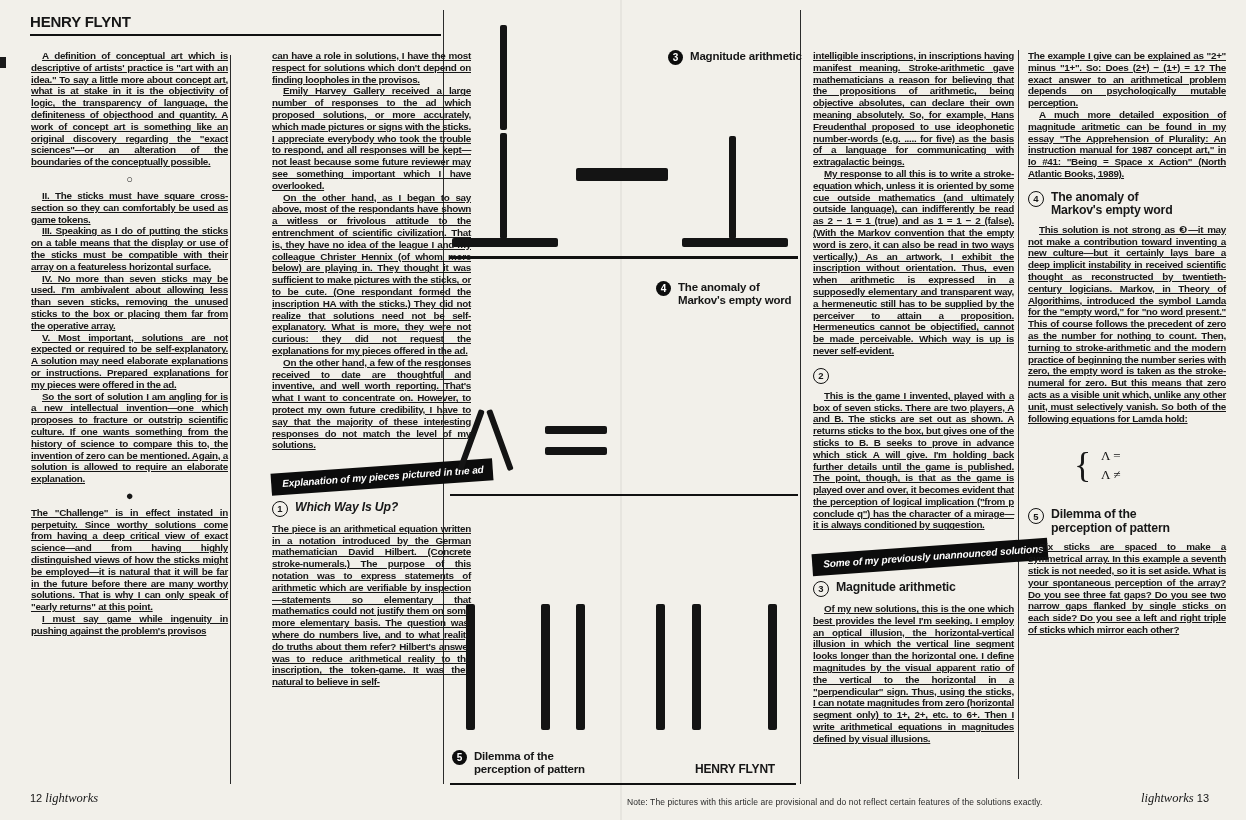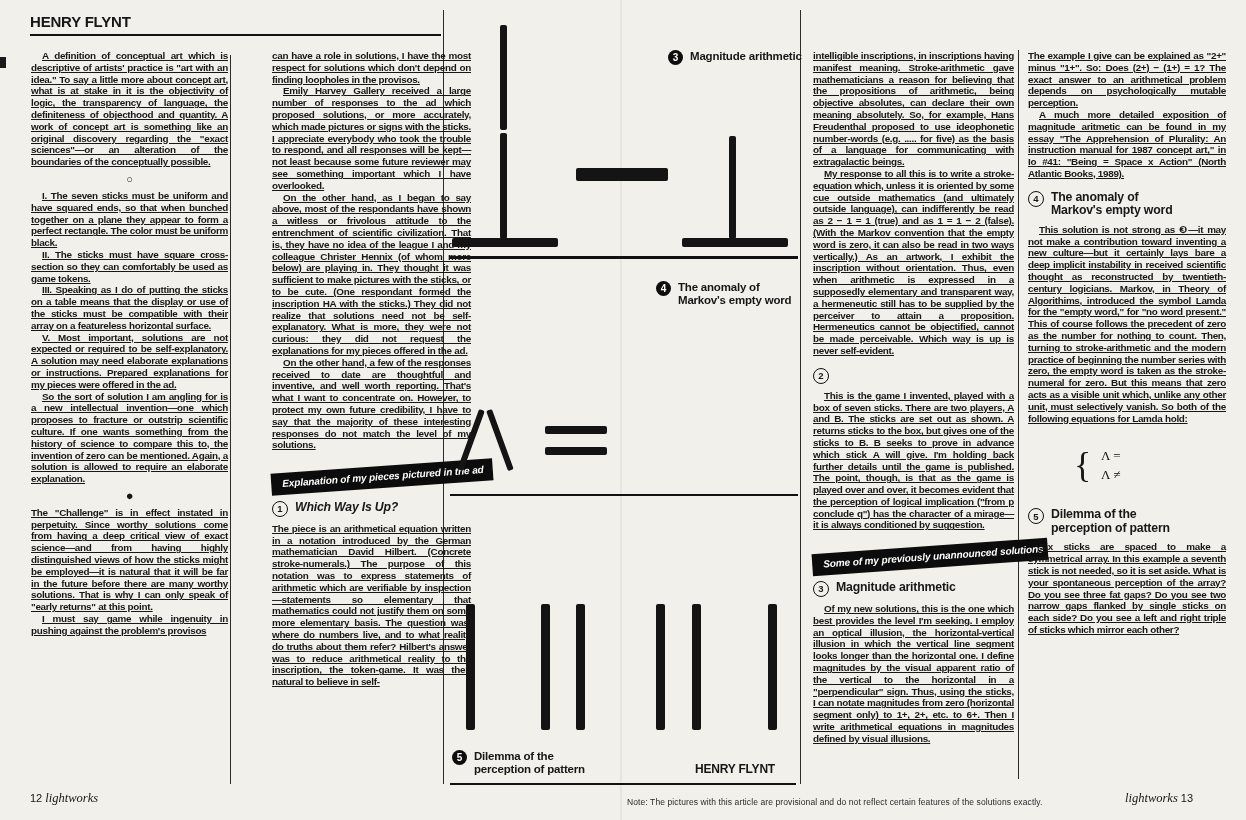--- a/index.html
+++ b/index.html
@@ -43,21 +43,21 @@
   .h-lines span{display:block;}
   
   .equation{display:flex;align-items:center;margin:24px 0 26px 46px;gap:10px;text-align:left;}
   .brace{font-family:"Liberation Serif","DejaVu Serif",serif;font-size:36px;font-weight:normal;line-height:34px;}
   .eq-lines{display:flex;flex-direction:column;gap:7px;font-family:"Liberation Serif","DejaVu Serif",serif;font-size:13px;font-weight:normal;letter-spacing:0;}
   
   #author-header{position:absolute;left:30px;top:13px;font-size:15px;font-weight:bold;letter-spacing:-0.2px;}
   #header-rule{position:absolute;left:30px;top:34px;width:411px;height:2px;background:#111;}
   .footer{position:absolute;top:791px;font-size:11px;letter-spacing:0;}
   #footer-left{left:30px;}
-  #footer-right{left:1125px;width:100px;text-align:left;}
+  #footer-right{left:1125px;width:100px;text-align:center;}
   .mag-name{font-family:"Liberation Serif","DejaVu Serif",serif;font-style:italic;font-size:12.5px;}
   #bottom-note{position:absolute;left:627px;top:797px;font-size:8.5px;color:#2a2a2a;letter-spacing:0.1px;white-space:nowrap;}
   
   .v-rule{position:absolute;width:1px;background:#2b2b2b;}
   #vr1{left:230px;top:55px;height:729px;}
   #vr2{left:443px;top:10px;height:774px;}
   #vr3{left:800px;top:10px;height:774px;}
   #vr4{left:1018px;top:50px;height:729px;}
   .h-div{position:absolute;background:#111;}
   #hd1{left:450px;top:256px;width:348px;height:3px;}
@@ -89,23 +89,23 @@
 <div class="v-rule" id="vr2"></div>
 <div class="v-rule" id="vr3"></div>
 <div class="v-rule" id="vr4"></div>
 <div class="h-div" id="hd1"></div>
 <div class="h-div" id="hd2"></div>
 <div class="h-div" id="hd3"></div>
 
 <div class="col" id="col1">
   <p class="body-text">A definition of conceptual art which is descriptive of artists' practice is "art with an idea." To say a little more about concept art, what is at stake in it is the objectivity of logic, the transparency of language, the definiteness of objecthood and quantity. A work of concept art is something like an original discovery regarding the "exact sciences"—or an alteration of the boundaries of the conceptually possible.</p>
   <div class="sep sep-open">○</div>
-  <p class="body-text">I. The seven sticks must be uniform and have squared ends, so that when bunched together on a plane they appear to form a perfect rectangle. The color must be uniform black.</p>
   <p class="body-text">II. The sticks must have square cross-section so they can comfortably be used as game tokens.</p>
   <p class="body-text">III. Speaking as I do of putting the sticks on a table means that the display or use of the sticks must be compatible with their array on a featureless horizontal surface.</p>
+  <p class="body-text">IV. No more than seven sticks may be used. I'm ambivalent about allowing less than seven sticks, removing the unused sticks to the box or placing them far from the operative array.</p>
   <p class="body-text">V. Most important, solutions are not expected or required to be self-explanatory. A solution may need elaborate explanations or instructions. Prepared explanations for my pieces were offered in the ad.</p>
   <p class="body-text">So the sort of solution I am angling for is a new intellectual invention—one which proposes to fracture or outstrip scientific culture. If one wants something from the history of science to compare this to, the invention of zero can be mentioned. Again, a solution is allowed to require an elaborate explanation.</p>
   <div class="sep sep-filled">●</div>
   <p class="body-text no-indent">The "Challenge" is in effect instated in perpetuity. Since worthy solutions come from having a deep critical view of exact science—and from having highly distinguished views of how the sticks might be employed—it is natural that it will be far in the future before there are many worthy solutions. That is why I can only speak of "early returns" at this point.</p>
   <p class="body-text">I must say game while ingenuity in pushing against the problem's provisos</p>
 </div>
 
 <div class="col" id="col2">
   <p class="body-text no-indent">can have a role in solutions, I have the most respect for solutions which don't depend on finding loopholes in the provisos.</p>
   <p class="body-text">Emily Harvey Gallery received a large number of responses to the ad which proposed solutions, or more accurately, which made pictures or signs with the sticks. I appreciate everybody who took the trouble to respond, and all responses will be kept—not least because some future reviewer may see something important which I have overlooked.</p>

